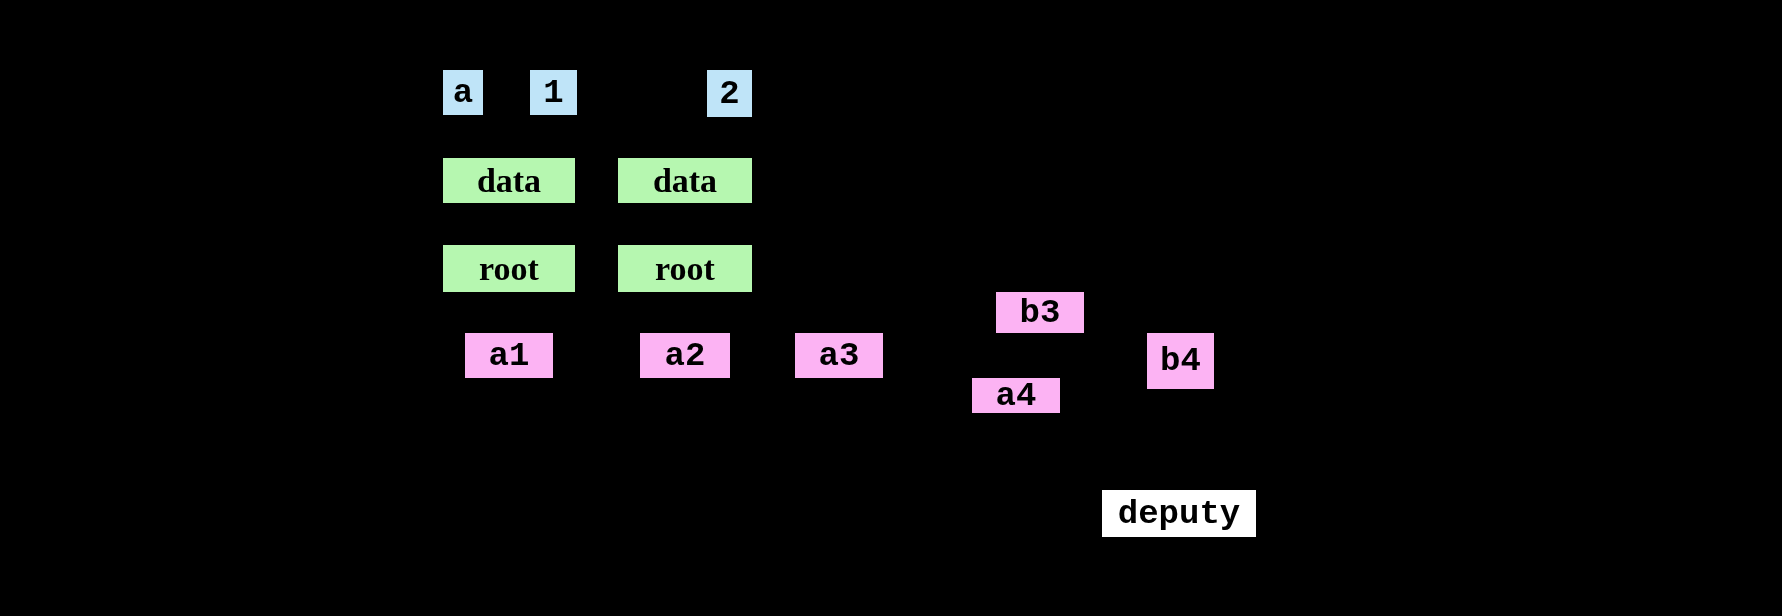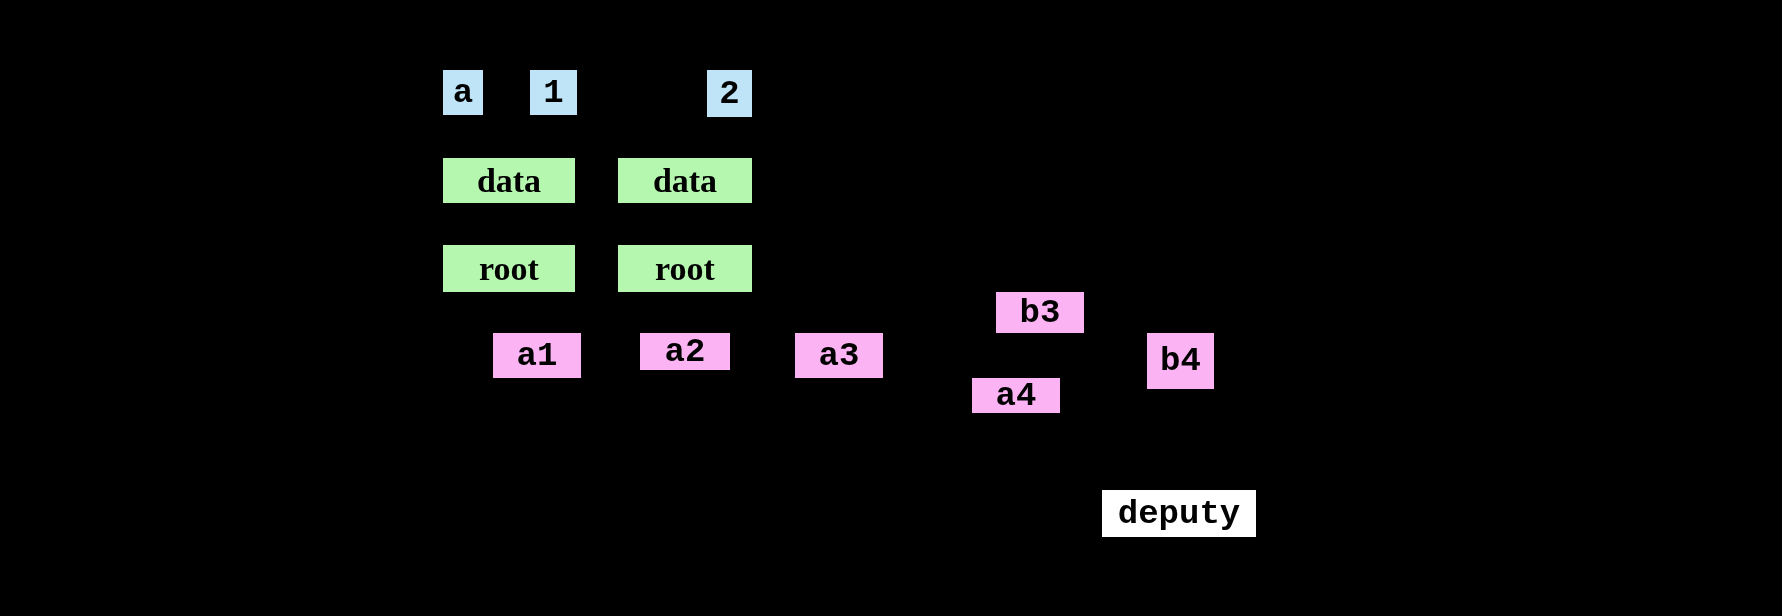--- a/index.html
+++ b/index.html
@@ -32,22 +32,22 @@
   .ref    { background: var(--color-ref,    #ffffff); margin-top: 25px; }
 
   
   .blob-a       { left: 443px;  top: 70px;  width: 40px;  height: 45px; }
   .blob-1       { left: 530px;  top: 70px;  width: 47px;  height: 45px; }
   .blob-2       { left: 707px;  top: 70px;  width: 45px;  height: 47px; }
   .tree-data-1  { left: 443px;  top: 158px; width: 132px; height: 45px; }
   .tree-data-2  { left: 618px;  top: 158px; width: 134px; height: 45px; }
   .tree-root-1  { left: 443px;  top: 245px; width: 132px; height: 47px; }
   .tree-root-2  { left: 618px;  top: 245px; width: 134px; height: 47px; }
-  .commit-a1    { left: 465px;  top: 333px; width: 88px;  height: 45px; margin-left: 28px; }
-  .commit-a2    { left: 640px;  top: 333px; width: 90px;  height: 37px; text-align: center; }
+  .commit-a1    { left: 465px;  top: 333px; width: 88px;  height: 45px; }
+  .commit-a2    { left: 640px;  top: 333px; width: 90px;  height: 45px; text-align: center; }
   .commit-a3    { left: 795px;  top: 333px; width: 88px;  height: 45px; text-align: center; }
   .commit-b3    { left: 972px;  top: 292px; width: 88px;  height: 41px; margin-left: 24px; }
   .commit-a4    { left: 972px;  top: 378px; width: 88px;  height: 35px; }
   .commit-b4    { left: 1147px; top: 333px; width: 67px;  height: 56px; }
   .ref-deputy   { left: 1102px; top: 465px; width: 154px; height: 47px; }
   .ref-master   { left: 1256px; top: 465px; width: 177px; height: 47px; }
   .ref-head     { left: 1278px; top: 553px; width: 135px; height: 47px; }
 </style>
 </head>
 <body>

